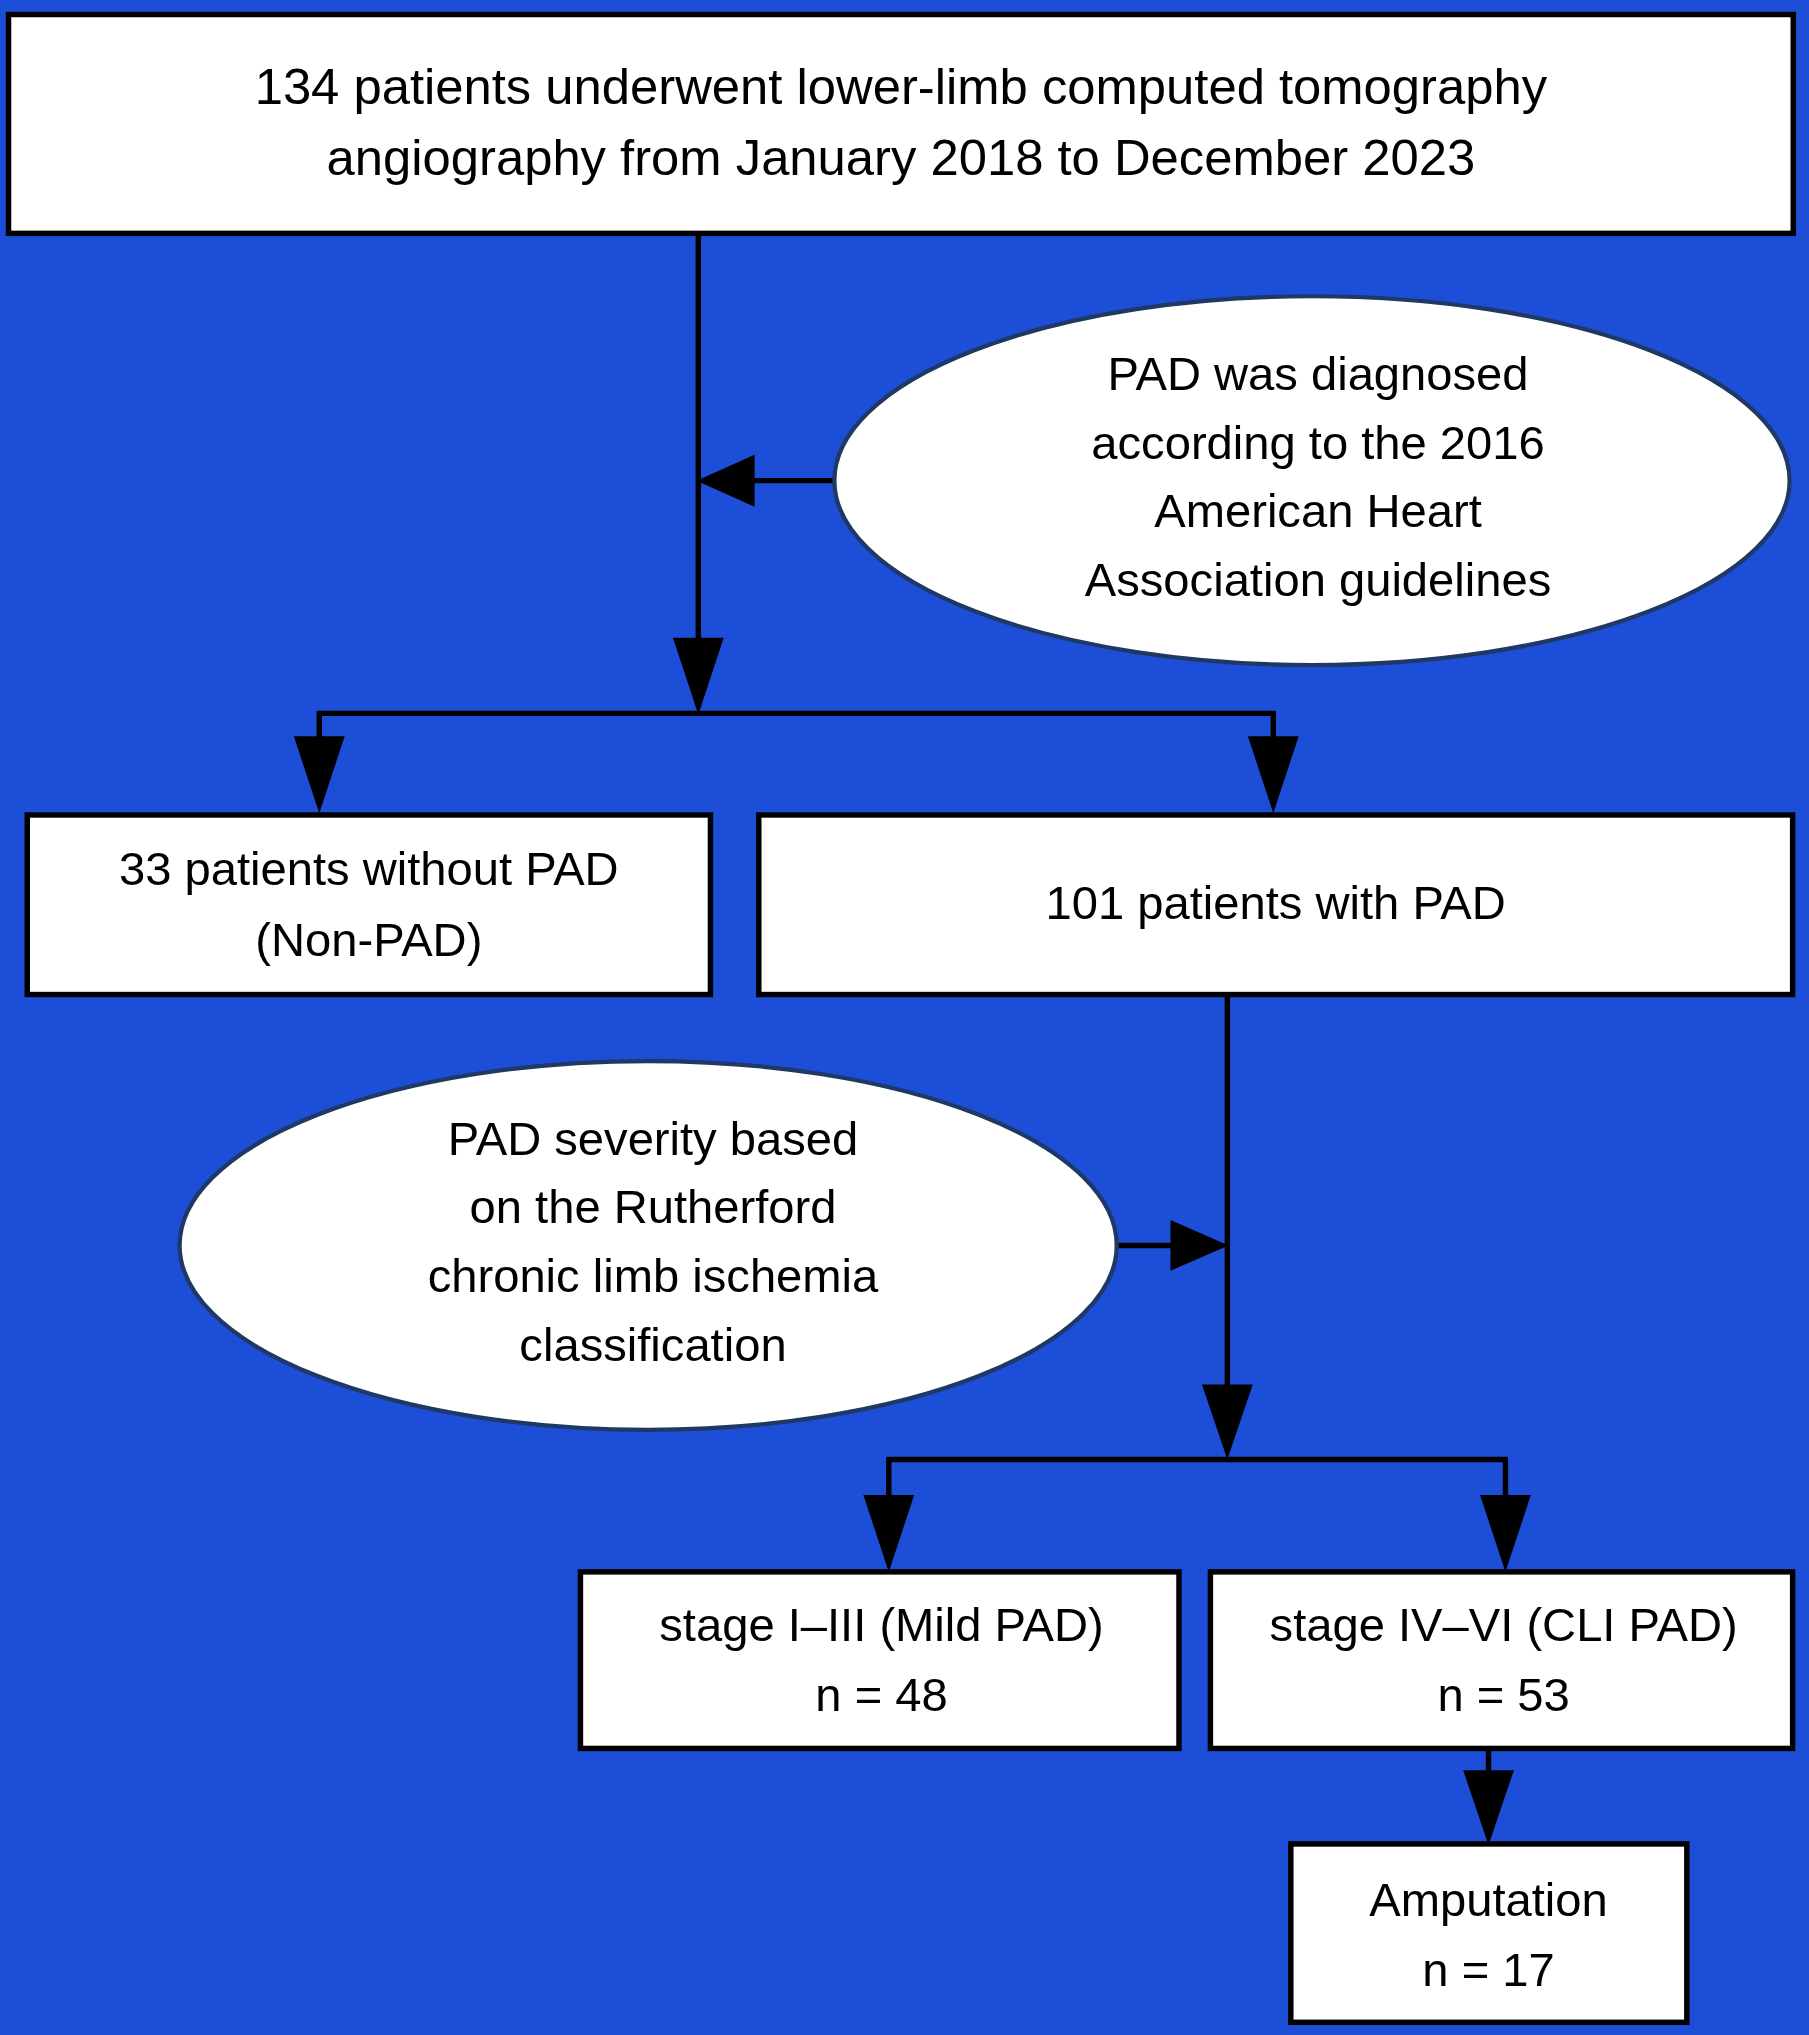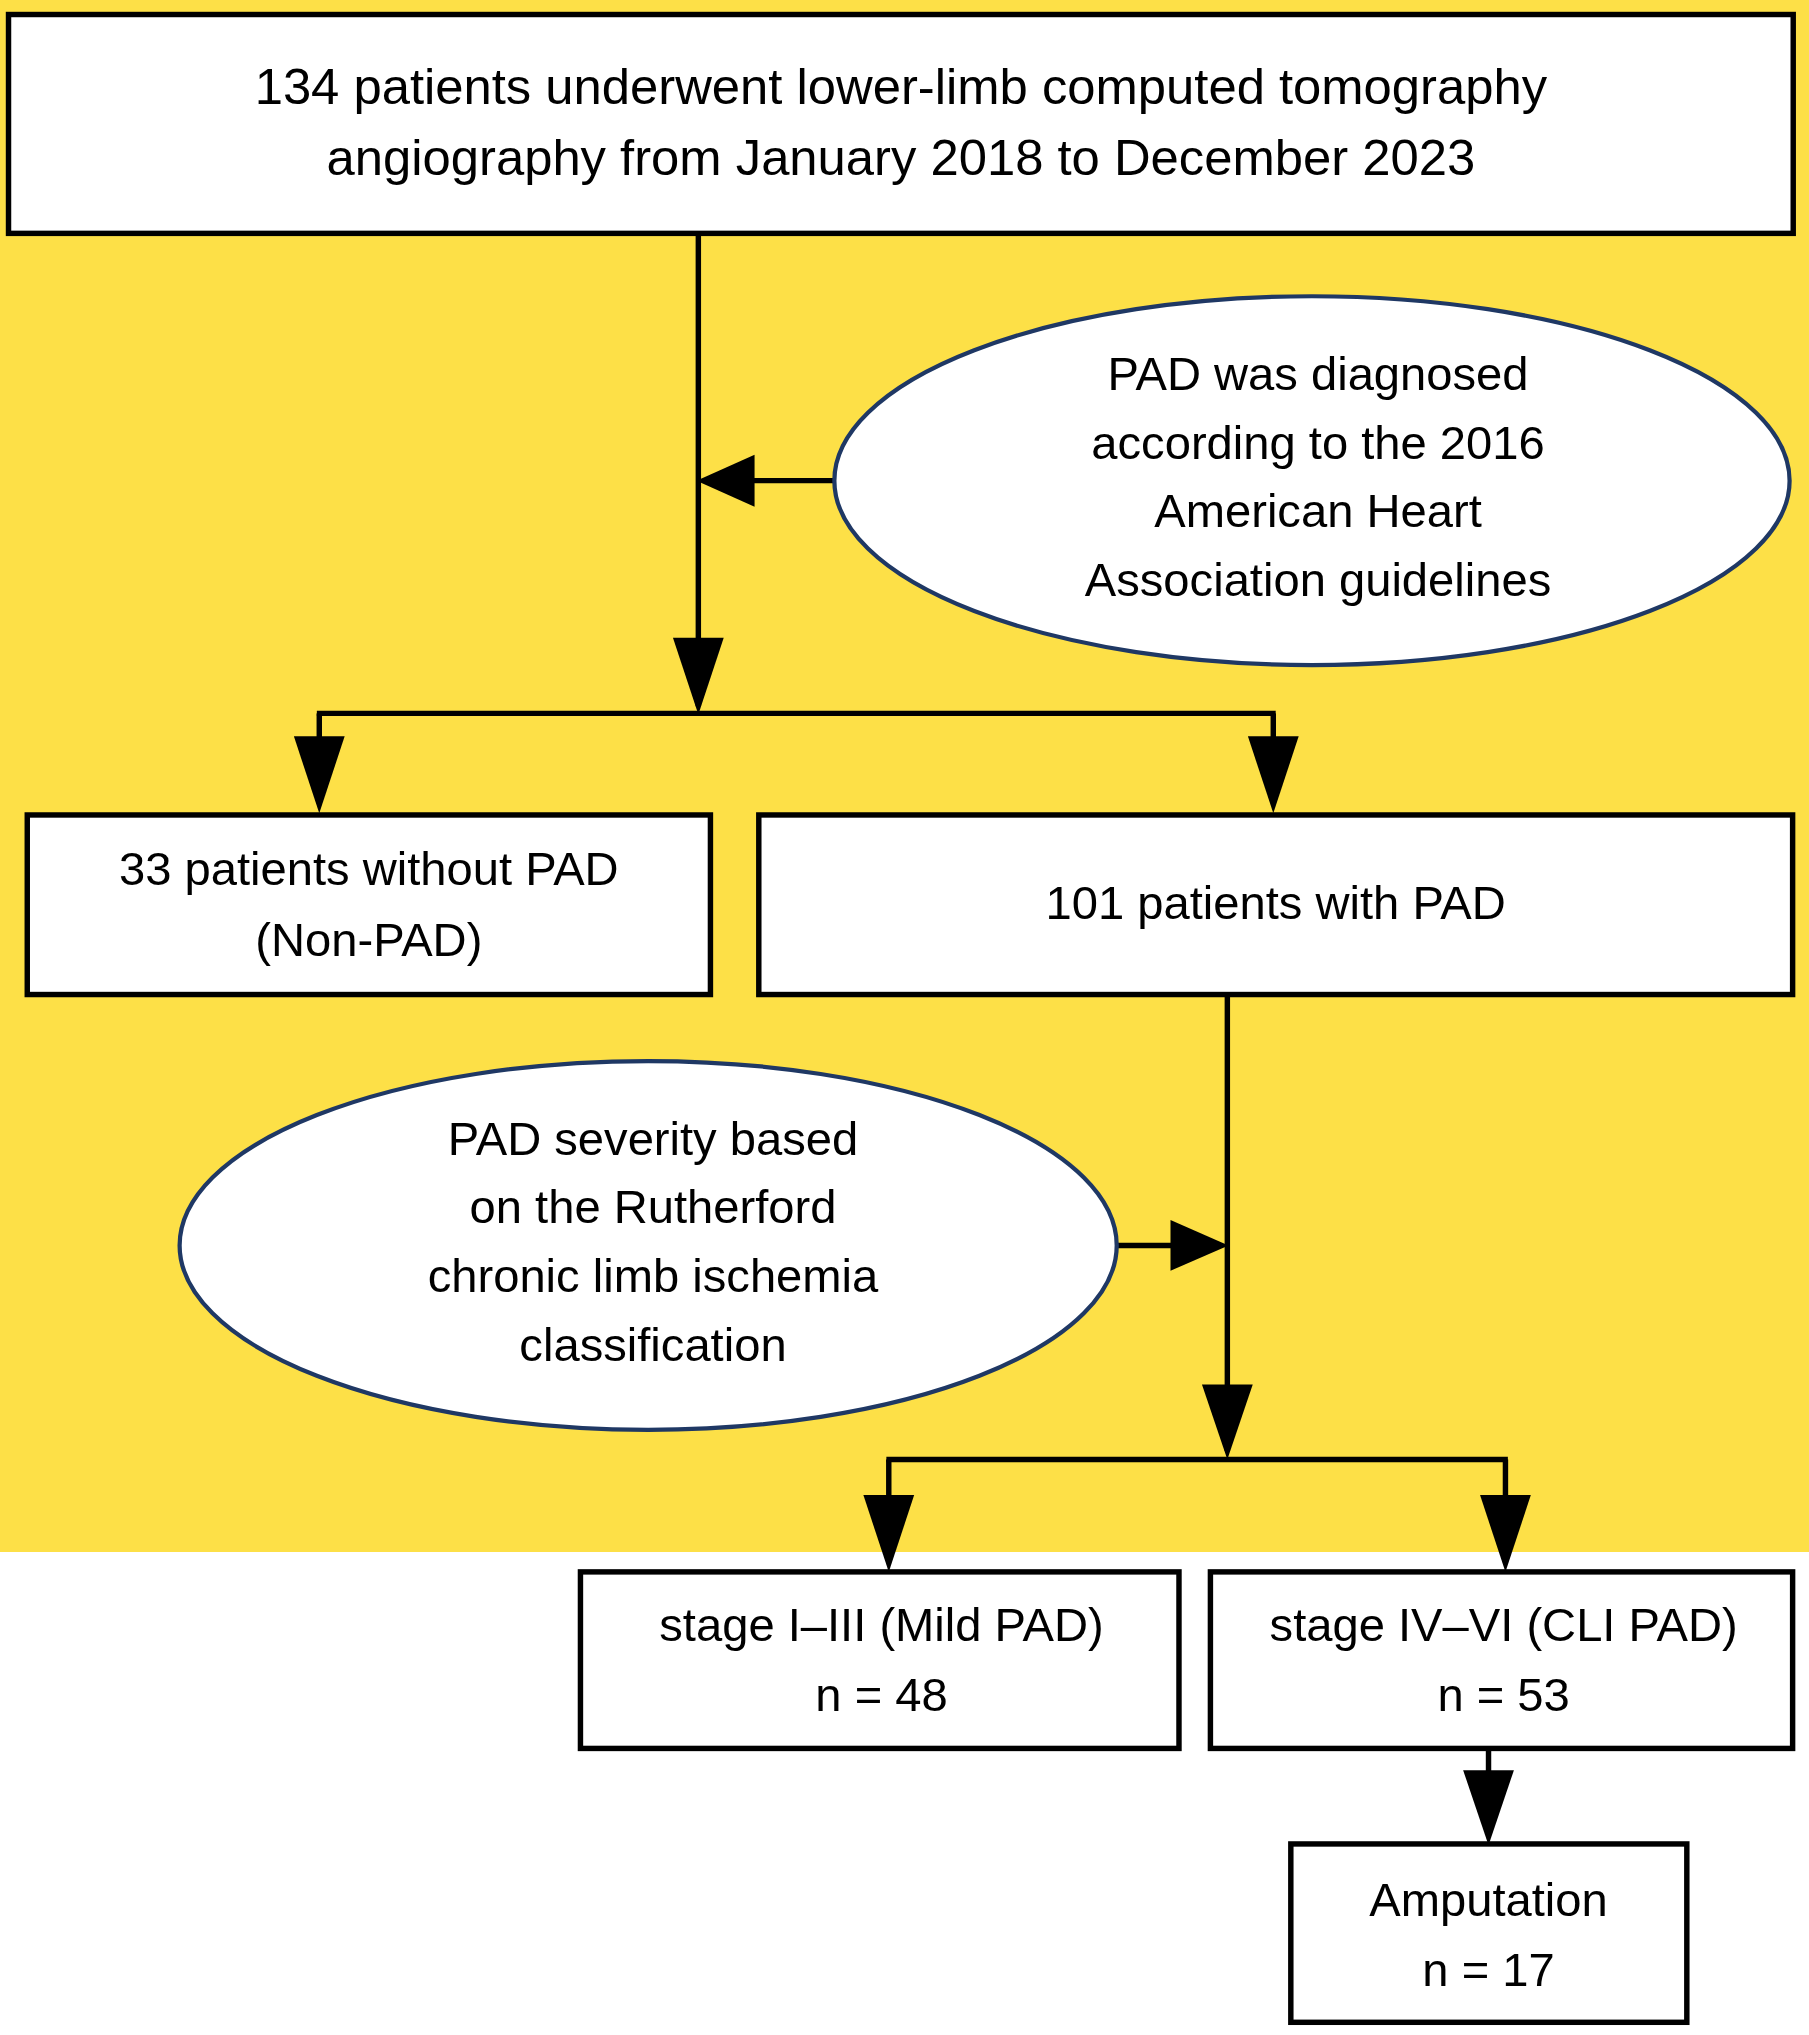--- a/index.html
+++ b/index.html
@@ -9,22 +9,22 @@
   }
   body {
     width: 1809px;
     height: 2035px;
     font-family: "Liberation Sans", sans-serif;
     overflow: hidden;
   }
   #flowchart-root {
     position: relative;
     width: 1809px;
-    height: 1552px;
-    background: #fde047;
+    height: 2035px;
+    background: #1d4ed8;
   }
   svg.chart-canvas {
     position: absolute;
     top: 0;
     left: 0;
     width: 1809px;
     height: 2035px;
     display: block;
   }
   .node-box {

